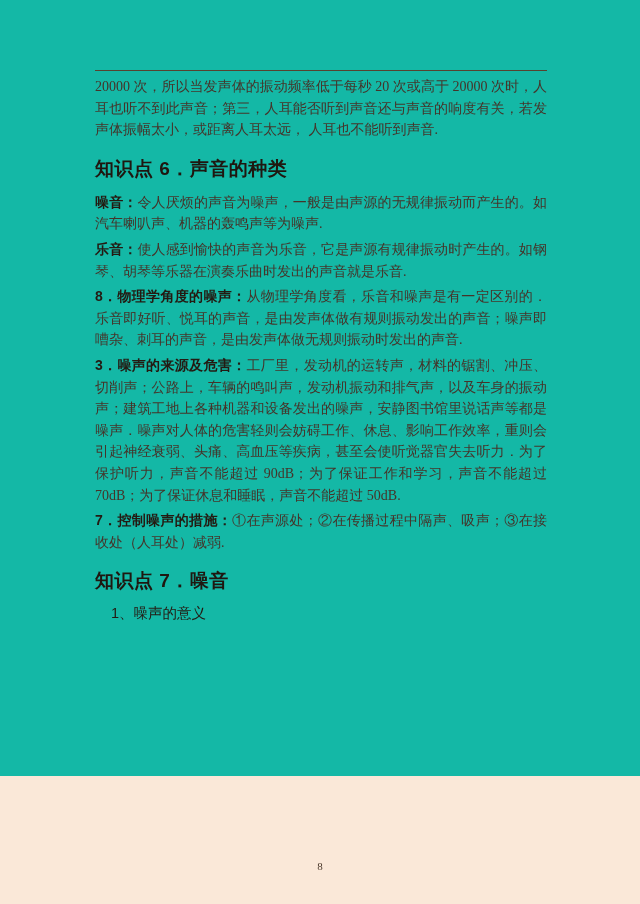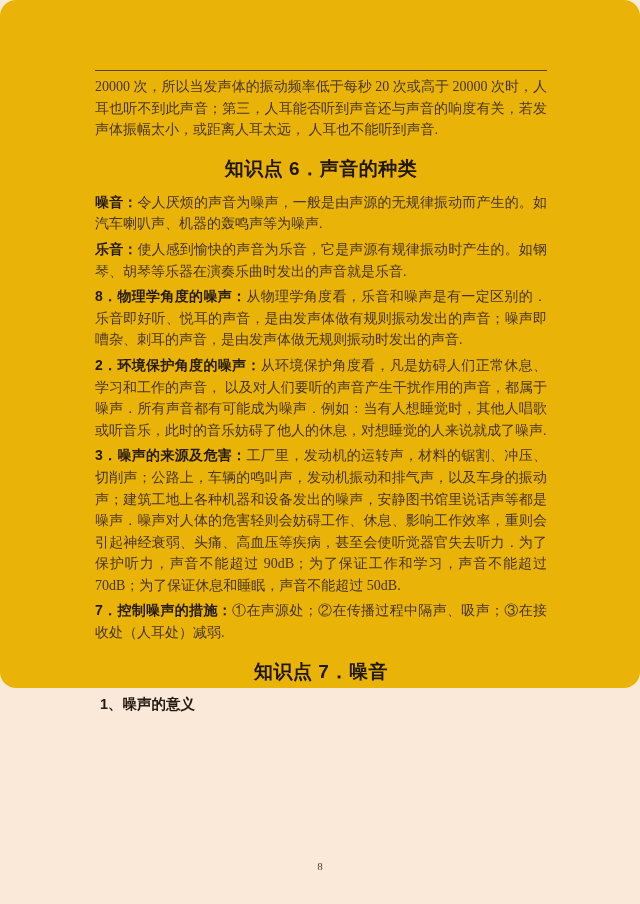--- a/index.html
+++ b/index.html
@@ -8,25 +8,24 @@
   }
   body {
     width: 640px;
     height: 904px;
     background: #FAE8D8;
     overflow: hidden;
   }
   .page {
     position: relative;
     width: 640px;
-    height: 688px;
-    background: #eab308;
+    height: 776px;
+    background: #14b8a6;
     font-family: "Liberation Serif", serif;
     color: #45342A;
-    border-radius: 16px;
   }
   .content {
     position: absolute;
     left: 95px;
     top: 70px;
     width: 452px;
   }
   .top-rule {
     border: 0;
     border-top: 1.6px solid #57432F;
@@ -39,33 +38,32 @@
     text-align: justify;
     margin: 0 0 4px 0;
   }
   h2.kp {
     font-family: "Liberation Sans", sans-serif;
     font-size: 19px;
     font-weight: bold;
     color: #1F1710;
     margin: 15px 0 10px 0;
     letter-spacing: 0.5px;
-    text-align: center;
   }
   .lead {
     font-family: "Liberation Sans", sans-serif;
     font-weight: bold;
     color: #241A12;
   }
   h3.sub {
     font-family: "Liberation Sans", sans-serif;
     font-size: 14.5px;
-    font-weight: bold;
+    font-weight: normal;
     color: #241A12;
-    margin: 9px 0 6px 5px;
+    margin: 9px 0 6px 16px;
   }
   .page-number {
     position: absolute;
     left: 0;
     right: 0;
     top: 860px;
     text-align: center;
     font-size: 11px;
     color: #4A382B;
   }
@@ -81,21 +79,20 @@
     <p class="body"><span>20000 次，所以当发声体的振动频率低于每秒 20 次或高于 20000 次时，人耳也听不到此声音；第三，人耳能否听到声音还与声音的响度有关，若发声体振幅太小，或距离人耳太远， 人耳也不能听到声音.</span></p>
 
     <h2 class="kp">知识点 6．声音的种类</h2>
 
     <p class="body"><b class="lead">噪音：</b><span>令人厌烦的声音为噪声，一般是由声源的无规律振动而产生的。如汽车喇叭声、机器的轰鸣声等为噪声.</span></p>
 
     <p class="body"><b class="lead">乐音：</b><span>使人感到愉快的声音为乐音，它是声源有规律振动时产生的。如钢琴、胡琴等乐器在演奏乐曲时发出的声音就是乐音.</span></p>
 
     <p class="body"><b class="lead">8．物理学角度的噪声：</b><span>从物理学角度看，乐音和噪声是有一定区别的．乐音即好听、悦耳的声音，是由发声体做有规则振动发出的声音；噪声即嘈杂、刺耳的声音，是由发声体做无规则振动时发出的声音.</span></p>
 
-    <p class="body"><b class="lead">2．环境保护角度的噪声：</b><span>从环境保护角度看，凡是妨碍人们正常休息、学习和工作的声音， 以及对人们要听的声音产生干扰作用的声音，都属于噪声．所有声音都有可能成为噪声．例如：当有人想睡觉时，其他人唱歌或听音乐，此时的音乐妨碍了他人的休息，对想睡觉的人来说就成了噪声.</span></p>
 
     <p class="body"><b class="lead">3．噪声的来源及危害：</b><span>工厂里，发动机的运转声，材料的锯割、冲压、切削声；公路上，车辆的鸣叫声，发动机振动和排气声，以及车身的振动声；建筑工地上各种机器和设备发出的噪声，安静图书馆里说话声等都是噪声．噪声对人体的危害轻则会妨碍工作、休息、影响工作效率，重则会引起神经衰弱、头痛、高血压等疾病，甚至会使听觉器官失去听力．为了保护听力，声音不能超过 90dB；为了保证工作和学习，声音不能超过 70dB；为了保证休息和睡眠，声音不能超过 50dB.</span></p>
 
     <p class="body"><b class="lead">7．控制噪声的措施：</b><span>①在声源处；②在传播过程中隔声、吸声；③在接收处（人耳处）减弱.</span></p>
 
     <h2 class="kp">知识点 7．噪音</h2>
 
     <h3 class="sub">1、噪声的意义</h3>
 
 

